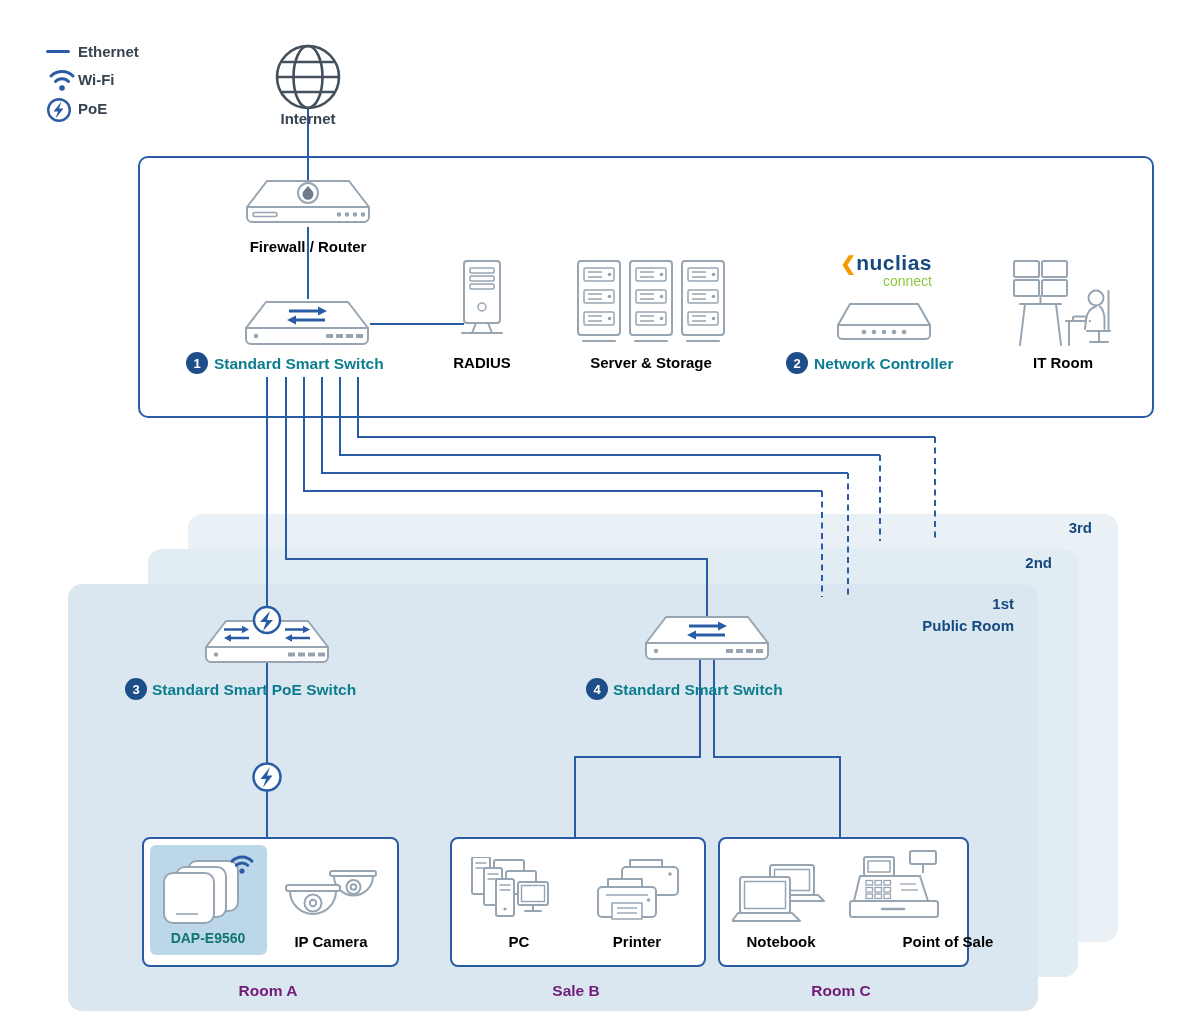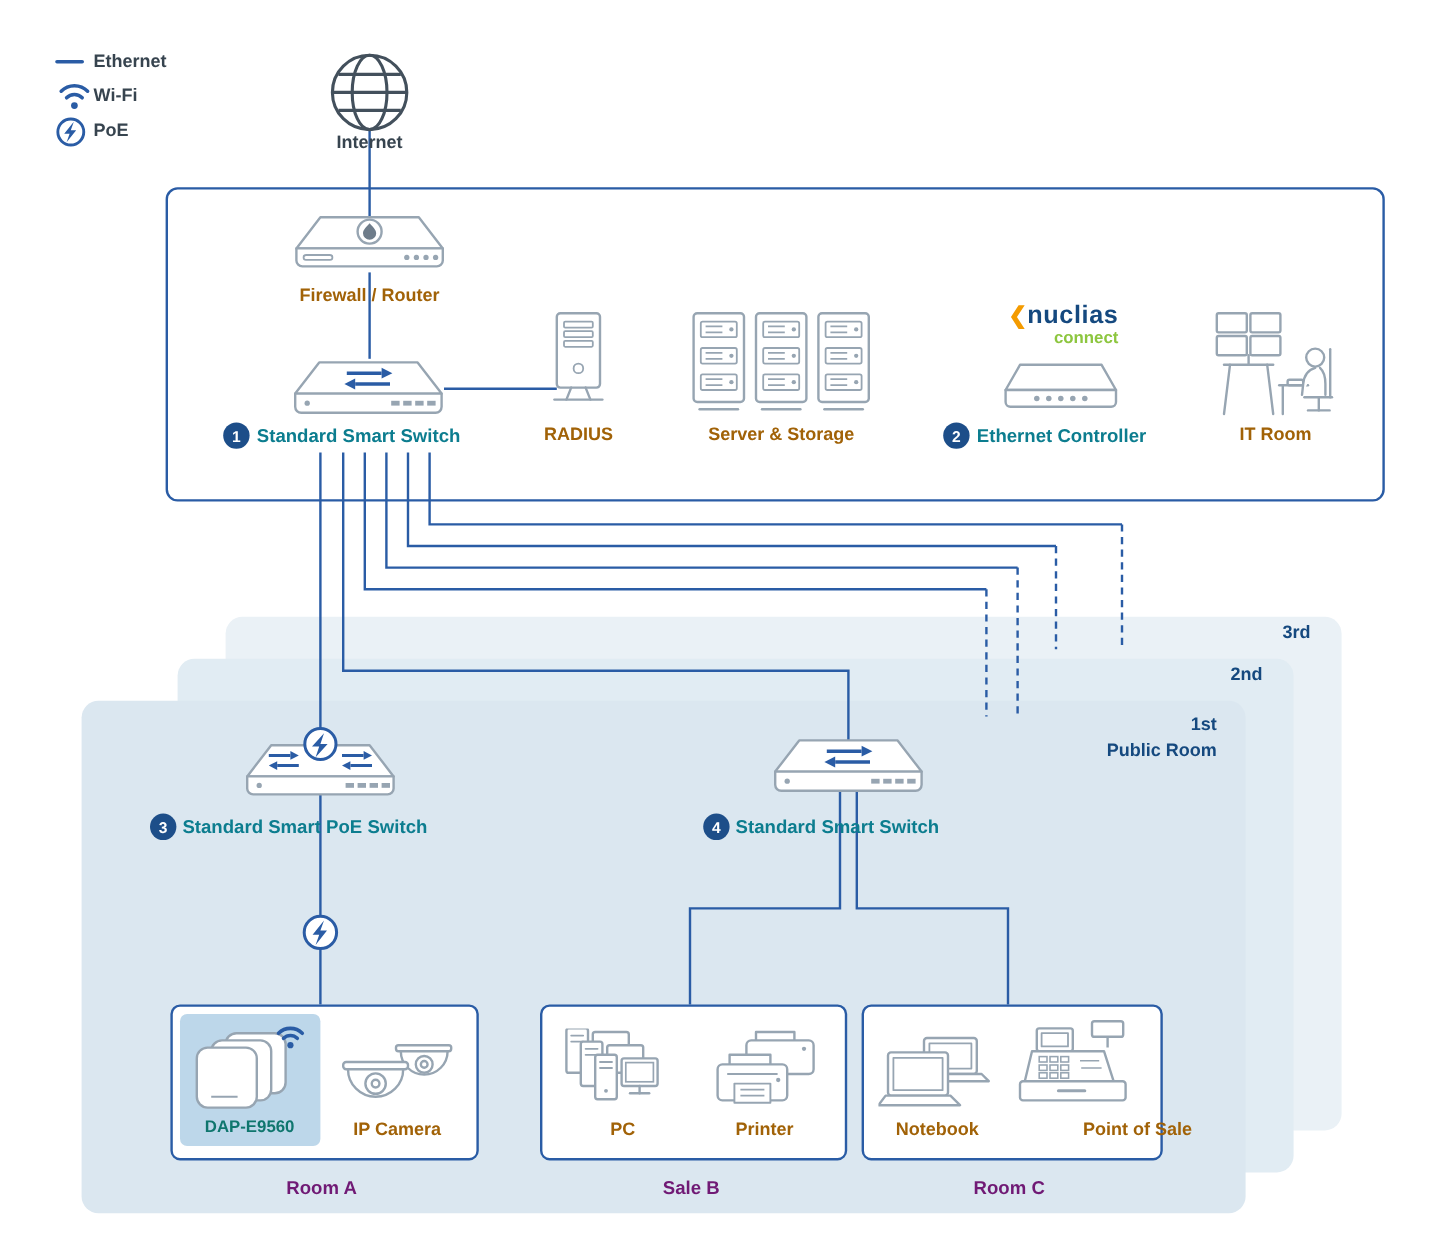--- a/index.html
+++ b/index.html
@@ -2,34 +2,34 @@
 <html><head>
 <meta charset="utf-8">
 <style>
   html,body{margin:0;padding:0;background:#fff;}
   .stage{position:relative;width:1200px;height:1035px;background:#fff;overflow:hidden;
          font-family:"Liberation Sans", sans-serif;margin-top:11px;}
   .abs{position:absolute;}
   .floor{border-radius:14px;}
   .room{border:2px solid #2a5ca5;border-radius:8px;background:#fff;}
   .lbl{position:absolute;font-weight:bold;white-space:nowrap;line-height:1.1;}
-  .lbl-gray{color:#a16207;font-size:15px;}
+  .lbl-gray{color:#000000;font-size:15px;}
   .lbl-teal{color:#0c7d8f;font-size:15.5px;}
   .lbl-floor{color:#15497f;font-size:15px;}
   .lbl-room{color:#701a75;font-size:15.5px;}
   .lbl-legend{color:#37444f;font-size:15px;}
   .ctr{transform:translateX(-50%);}
   .badge{position:absolute;width:22px;height:22px;border-radius:50%;background:#1d4e89;
          color:#fff;font-size:13px;font-weight:bold;display:flex;align-items:center;
          justify-content:center;}
   .nmc-title{position:absolute;font-weight:bold;font-size:18px;color:#1053a3;white-space:nowrap;}
   .nuclias{position:absolute;width:92px;text-align:right;line-height:1.0;}
   .nuclias .chev{color:#f49b00;font-size:19px;font-weight:bold;}
   .nuclias .nm{color:#15497f;font-size:21px;font-weight:bold;letter-spacing:.5px;}
-  .nuclias .sub{color:#8dc63f;font-size:14px;font-weight:bold;margin-top:1px;}
+  .nuclias .sub{color:#8dc63f;font-size:14px;font-weight:normal;margin-top:1px;}
   svg{display:block;}
 </style>
 </head>
 <body>
 
 <div class="stage">
 
   <div class="abs floor" style="left:188px;top:503px;width:930px;height:428px;background:#eaf1f6"></div>
   <div class="abs floor" style="left:148px;top:538px;width:930px;height:428px;background:#e1ecf3"></div>
   <div class="abs floor" style="left:68px;top:573px;width:970px;height:427px;background:#dbe7f0"></div>
@@ -209,21 +209,21 @@
     </g>
     <g fill="#97a5b2">
       <circle cx="28" cy="30" r="2.3"></circle>
         <circle cx="38" cy="30" r="2.3"></circle>
         <circle cx="48" cy="30" r="2.3"></circle>
       <circle cx="58" cy="30" r="2.3"></circle>
         <circle cx="68" cy="30" r="2.3"></circle>
     </g>
   </svg>
   <div class="badge" style="left:786px;top:341px">2</div>
-  <div class="lbl lbl-teal" style="left:814px;top:344px">Ethernet Controller</div>
+  <div class="lbl lbl-teal" style="left:814px;top:344px">Network Controller</div>
 
   <svg class="abs" style="left:1010px;top:246px" width="106" height="92" viewBox="0 0 106 92">
     <g fill="#fff" stroke="#97a5b2" stroke-width="2" stroke-linecap="round" stroke-linejoin="round">
       <rect x="4" y="4" width="25" height="16" rx="1.5"></rect>
       <rect x="32" y="4" width="25" height="16" rx="1.5"></rect>
       <rect x="4" y="23" width="25" height="16" rx="1.5"></rect>
       <rect x="32" y="23" width="25" height="16" rx="1.5"></rect>
       <line x1="30.5" y1="39" x2="30.5" y2="47"></line>
       <line x1="10" y1="47" x2="51" y2="47"></line>
       <line x1="15" y1="47" x2="10" y2="88"></line>

